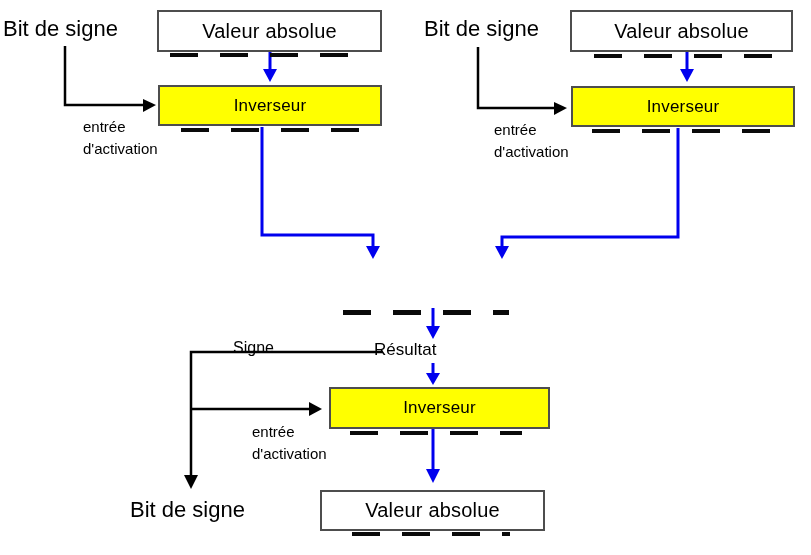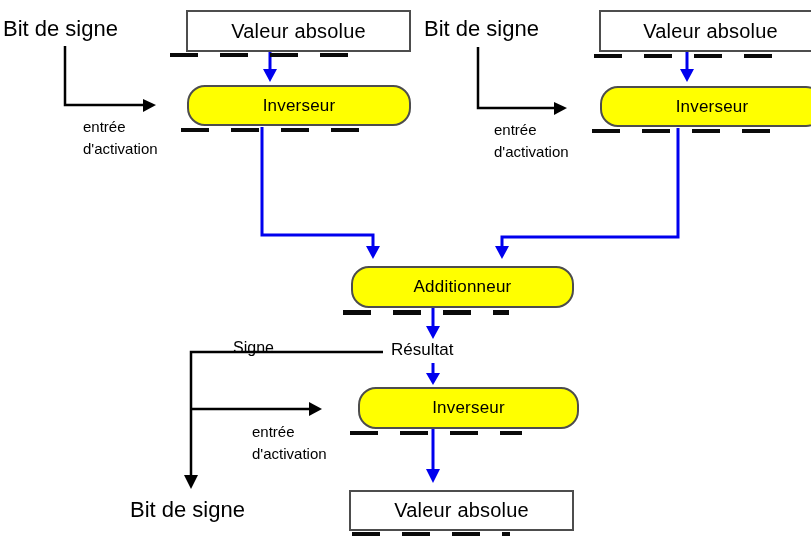--- a/index.html
+++ b/index.html
@@ -16,24 +16,24 @@
   }
   .wires{position:absolute;left:0;top:0;width:811px;height:555px;}
   .wires path{fill:none;}
   .wires .bluewire{stroke:var(--blue);stroke-width:3;}
   .wires .blackwire{stroke:var(--black);stroke-width:2.5;}
   .wires polygon.bluehead{fill:var(--blue);stroke:none;}
   .wires polygon.blackhead{fill:var(--black);stroke:none;}
   .box{
     position:absolute;box-sizing:border-box;border:2px solid var(--border);
     display:flex;align-items:center;justify-content:center;
-    font-size:17px;letter-spacing:0.2px;margin-left:29px;
+    font-size:17px;letter-spacing:0.2px;
   }
   .box.white{background:var(--white);font-size:20px;}
-  .box.yellow{background:var(--yellow);border-radius:18px;}
+  .box.yellow{background:var(--yellow);}
   .dash{
     position:absolute;height:4px;
     background:repeating-linear-gradient(90deg,#0a0a0a 0 28px,transparent 28px 50px);
   }
   .label{position:absolute;white-space:nowrap;}
   .label.big{font-size:22px;}
   .label.mid{font-size:16px;}
   .label.bold{font-size:15px;font-weight:normal;}
 </style>
 </head>
@@ -69,21 +69,20 @@
       <polygon class="blackhead" points="309,402 309,416 322,409"></polygon>
     </g>
   </svg>
 
   <div class="box white" style="left:157px;top:10px;width:225px;height:42px;">Valeur absolue</div>
   <div class="box yellow" style="left:158px;top:85px;width:224px;height:41px;">Inverseur</div>
 
   <div class="box white" style="left:570px;top:10px;width:223px;height:42px;">Valeur absolue</div>
   <div class="box yellow" style="left:571px;top:86px;width:224px;height:41px;">Inverseur</div>
 
-  <div class="box yellow" style="left:322px;top:266px;width:223px;height:42px;">Additionneur</div>
 
   <div class="box yellow" style="left:329px;top:387px;width:221px;height:42px;">Inverseur</div>
   <div class="box white" style="left:320px;top:490px;width:225px;height:41px;">Valeur absolue</div>
 
   <div class="dash" style="left:170px;top:53px;width:196px;"></div>
   <div class="dash" style="left:181px;top:128px;width:186px;"></div>
   <div class="dash" style="left:594px;top:54px;width:184px;"></div>
   <div class="dash" style="left:592px;top:129px;width:188px;"></div>
   <div class="dash" style="left:343px;top:310px;width:166px;height:5px;"></div>
   <div class="dash" style="left:350px;top:431px;width:172px;"></div>
@@ -92,20 +91,20 @@
   <div class="label big" style="left:3px;top:16px;">Bit de signe</div>
   <div class="label big" style="left:424px;top:16px;">Bit de signe</div>
 
   <div class="label bold" style="left:83px;top:118px;">entrée</div>
   <div class="label bold" style="left:83px;top:140px;">d'activation</div>
 
   <div class="label bold" style="left:494px;top:121px;">entrée</div>
   <div class="label bold" style="left:494px;top:143px;">d'activation</div>
 
   <div class="label mid" style="left:233px;top:339px;">Signe</div>
-  <div class="label mid" style="left:391px;top:340px;font-size:17px;">Résultat</div>
+  <div class="label mid" style="left:374px;top:340px;font-size:17px;">Résultat</div>
 
   <div class="label bold" style="left:252px;top:423px;">entrée</div>
   <div class="label bold" style="left:252px;top:445px;">d'activation</div>
 
   <div class="label big" style="left:130px;top:497px;">Bit de signe</div>
 
 </div>
 
 </body></html>

